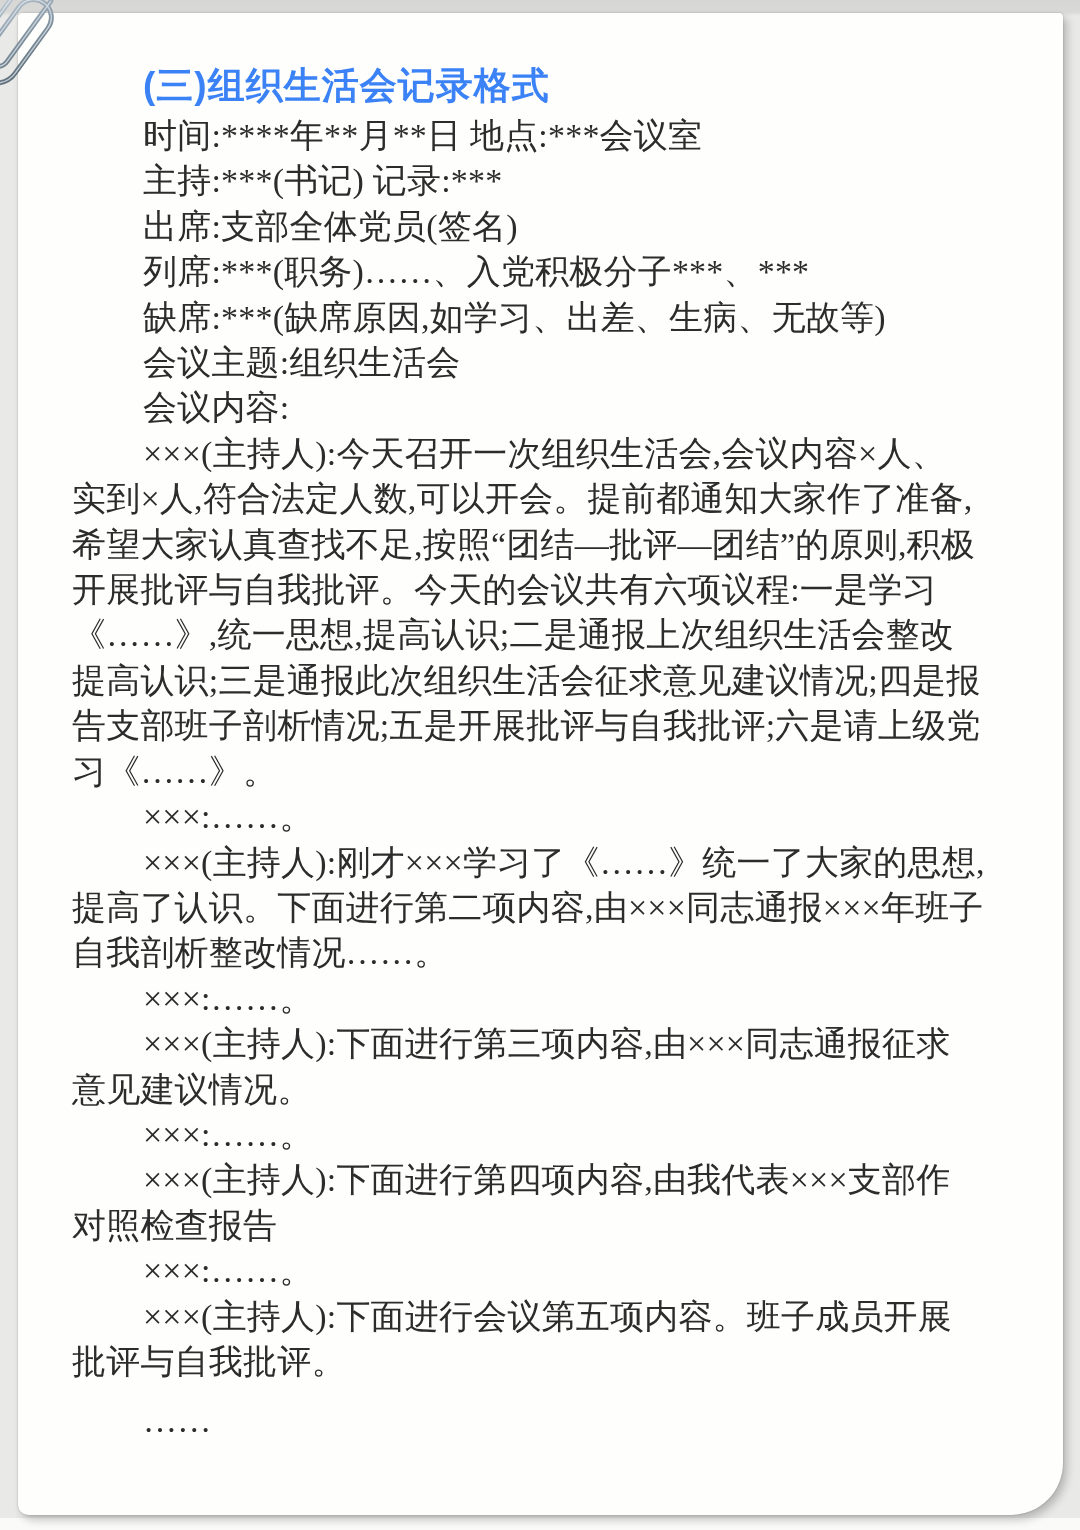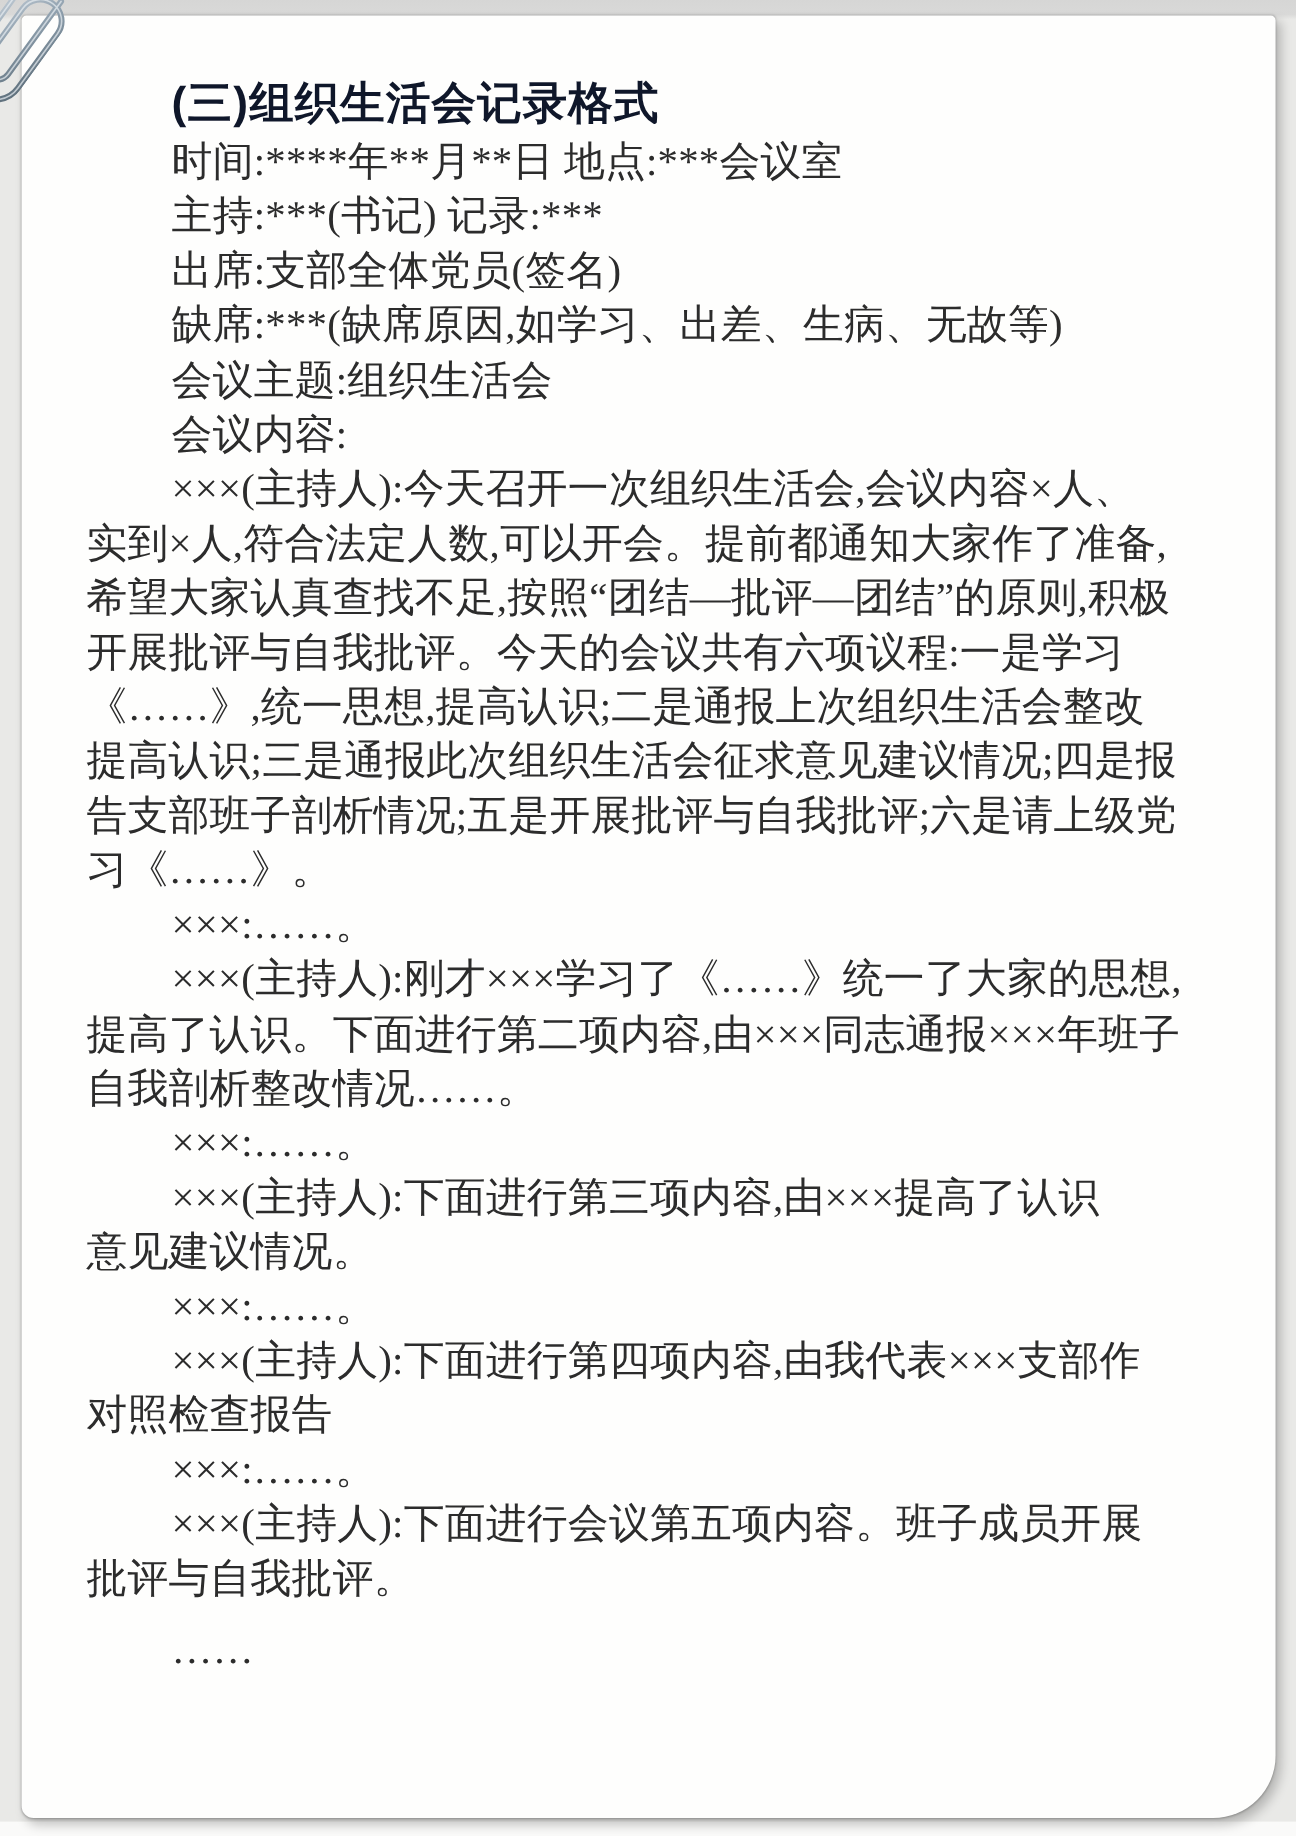--- a/index.html
+++ b/index.html
@@ -51,21 +51,21 @@
     font-size: 34px;
     line-height: 45.4px;
     letter-spacing: 0.2px;
   }
   .doc-title {
     font-family: "Liberation Sans", "DejaVu Sans", sans-serif;
     font-weight: 700;
     font-size: 37px;
     line-height: 54px;
     margin-left: 71px;
-    color: #0f172a;
+    color: #3b82f6;
     letter-spacing: 1px;
   }
   .line {
     white-space: nowrap;
   }
   .line.indent {
     padding-left: 71px;
   }
   .line.gap {
     margin-top: 14px;
@@ -90,37 +90,38 @@
       <path d="M32 3 L32 70 A10 10 0 0 1 12 70 L12 24 A16 16 0 0 1 44 24 L44 74 A21 21 0 0 1 2 74 L2 22" fill="none" stroke="url(#clipGrad)" stroke-width="4.4" stroke-linecap="round"></path>
       <path d="M32 3 L32 70 A10 10 0 0 1 12 70 L12 24 A16 16 0 0 1 44 24 L44 74 A21 21 0 0 1 2 74 L2 22" fill="none" stroke="#e8eef2" stroke-width="1.2" stroke-linecap="round" opacity="0.7"></path>
     </svg>
 
     <div class="doc">
       <div class="doc-title">(三)组织生活会记录格式</div>
       <div id="lines">
           <div class="line indent">时间:****年**月**日 地点:***会议室</div>
           <div class="line indent">主持:***(书记) 记录:***</div>
           <div class="line indent">出席:支部全体党员(签名)</div>
+          <div class="line indent">列席:***(职务)……、入党积极分子***、***</div>
           <div class="line indent">缺席:***(缺席原因,如学习、出差、生病、无故等)</div>
           <div class="line indent">会议主题:组织生活会</div>
           <div class="line indent">会议内容:</div>
           <div class="line indent">×××(主持人):今天召开一次组织生活会,会议内容×人、</div>
           <div class="line">实到×人,符合法定人数,可以开会。提前都通知大家作了准备,</div>
           <div class="line">希望大家认真查找不足,按照“团结—批评—团结”的原则,积极</div>
           <div class="line">开展批评与自我批评。今天的会议共有六项议程:一是学习</div>
           <div class="line">《……》,统一思想,提高认识;二是通报上次组织生活会整改</div>
           <div class="line">提高认识;三是通报此次组织生活会征求意见建议情况;四是报</div>
           <div class="line">告支部班子剖析情况;五是开展批评与自我批评;六是请上级党</div>
           <div class="line">习《……》。</div>
           <div class="line indent">×××:……。</div>
           <div class="line indent">×××(主持人):刚才×××学习了《……》统一了大家的思想,</div>
           <div class="line">提高了认识。下面进行第二项内容,由×××同志通报×××年班子</div>
           <div class="line">自我剖析整改情况……。</div>
           <div class="line indent">×××:……。</div>
-          <div class="line indent">×××(主持人):下面进行第三项内容,由×××提高了认识</div>
+          <div class="line indent">×××(主持人):下面进行第三项内容,由×××同志通报征求</div>
           <div class="line">意见建议情况。</div>
           <div class="line indent">×××:……。</div>
           <div class="line indent">×××(主持人):下面进行第四项内容,由我代表×××支部作</div>
           <div class="line">对照检查报告</div>
           <div class="line indent">×××:……。</div>
           <div class="line indent">×××(主持人):下面进行会议第五项内容。班子成员开展</div>
           <div class="line">批评与自我批评。</div>
           <div class="line indent gap">……</div>
         </div>
     </div>

